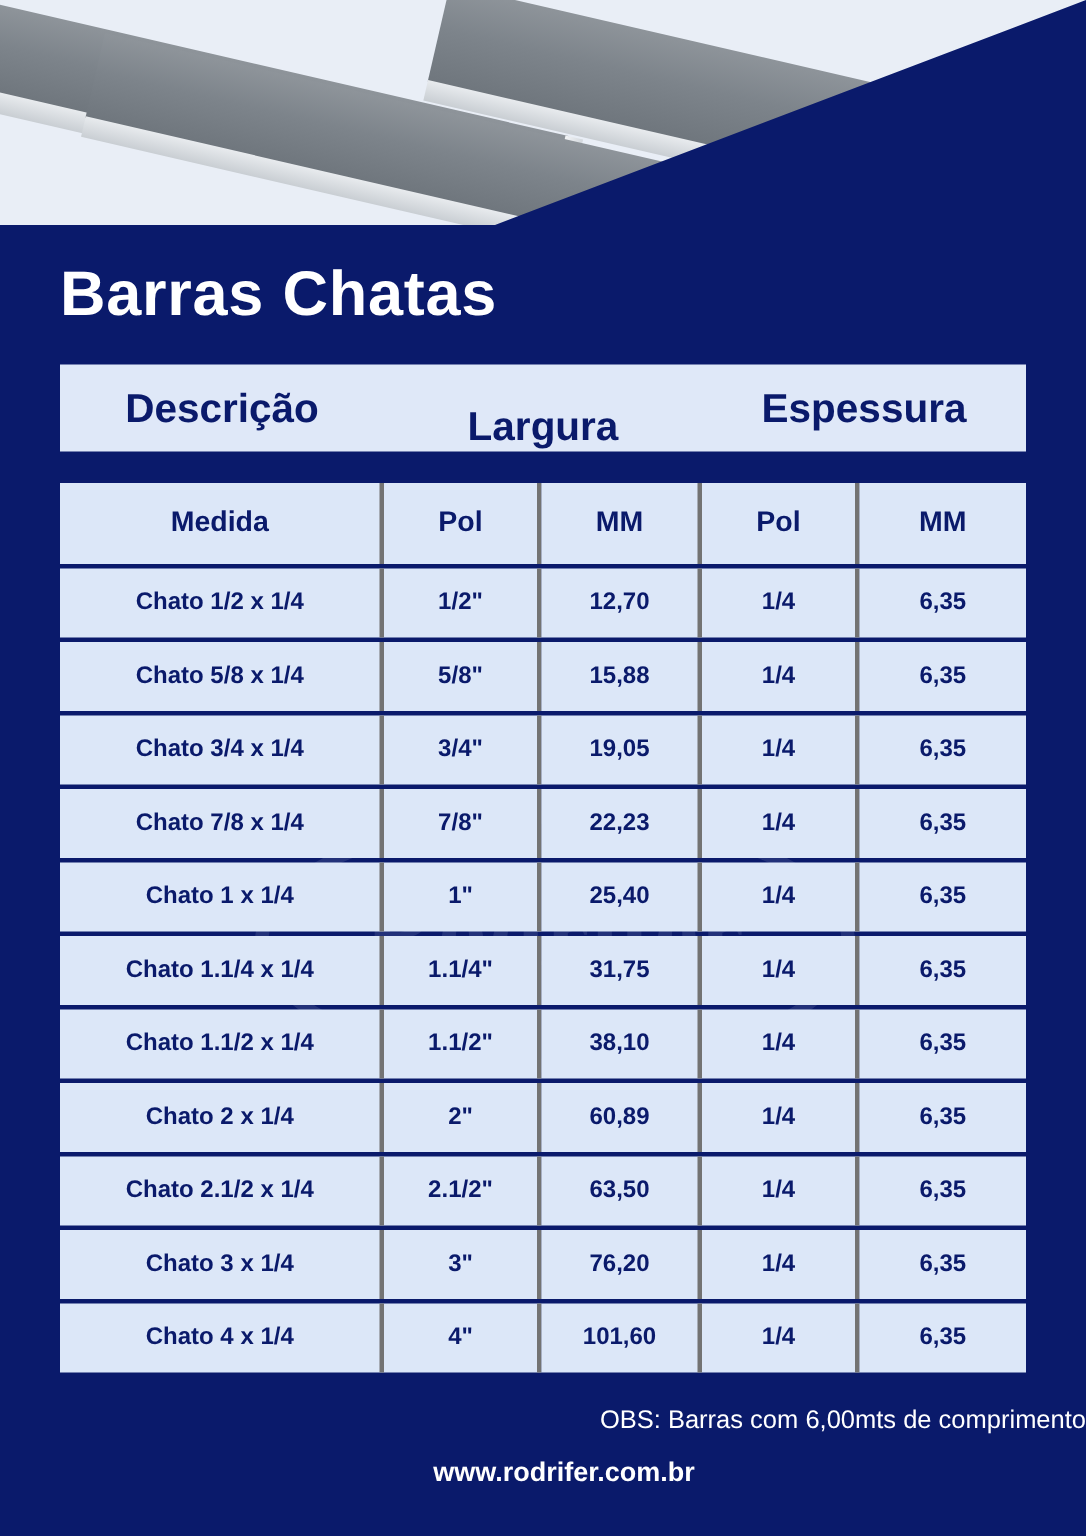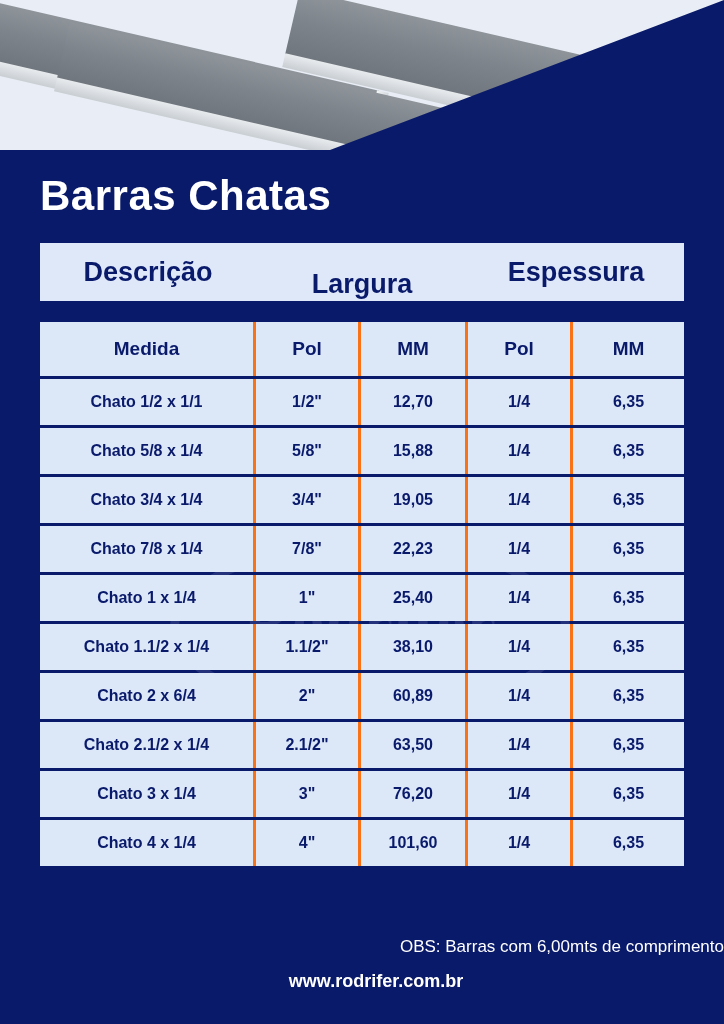--- a/index.html
+++ b/index.html
@@ -116,21 +116,21 @@
     border-collapse: separate;
     border-spacing: 0 3px;
   }
   table.spec th, table.spec td {
     background: #dce7f8;
     height: 46px;
     text-align: center;
     font-size: 16px;
     font-weight: bold;
     color: #0a1a6b;
-    border-right: 3px solid #f97316;
+    border-right: 3px solid #737373;
     padding: 0 2px;
     white-space: nowrap;
   }
   table.spec th:last-child, table.spec td:last-child { border-right: 0; }
   table.spec th { font-size: 19px; height: 54px; }
   .col-medida { width: 216px; }
   .col-pol1   { width: 105px; }
   .col-mm1    { width: 107px; }
   .col-pol2   { width: 105px; }
   .col-mm2    { width: 111px; }
@@ -193,21 +193,21 @@
       <tr>
         <th class="col-medida">Medida</th>
         <th class="col-pol1">Pol</th>
         <th class="col-mm1">MM</th>
         <th class="col-pol2">Pol</th>
         <th class="col-mm2">MM</th>
       </tr>
     </thead>
     <tbody>
       <tr>
-        <td>Chato 1/2 x 1/1</td>
+        <td>Chato 1/2 x 1/4</td>
         <td class="red">1/2"</td>
         <td class="red">12,70</td>
         <td>1/4</td>
         <td>6,35</td>
       </tr>
       <tr>
         <td>Chato 5/8 x 1/4</td>
         <td class="red">5/8"</td>
         <td class="red">15,88</td>
         <td>1/4</td>
@@ -228,28 +228,35 @@
         <td>6,35</td>
       </tr>
       <tr>
         <td>Chato 1 x 1/4</td>
         <td class="red">1"</td>
         <td class="red">25,40</td>
         <td>1/4</td>
         <td>6,35</td>
       </tr>
       <tr>
+        <td>Chato 1.1/4 x 1/4</td>
+        <td class="red">1.1/4"</td>
+        <td class="red">31,75</td>
+        <td>1/4</td>
+        <td>6,35</td>
+      </tr>
+      <tr>
         <td>Chato 1.1/2 x 1/4</td>
         <td class="red">1.1/2"</td>
         <td class="red">38,10</td>
         <td>1/4</td>
         <td>6,35</td>
       </tr>
       <tr>
-        <td>Chato 2 x 6/4</td>
+        <td>Chato 2 x 1/4</td>
         <td class="red">2"</td>
         <td class="red">60,89</td>
         <td>1/4</td>
         <td>6,35</td>
       </tr>
       <tr>
         <td>Chato 2.1/2 x 1/4</td>
         <td class="red">2.1/2"</td>
         <td class="red">63,50</td>
         <td>1/4</td>

